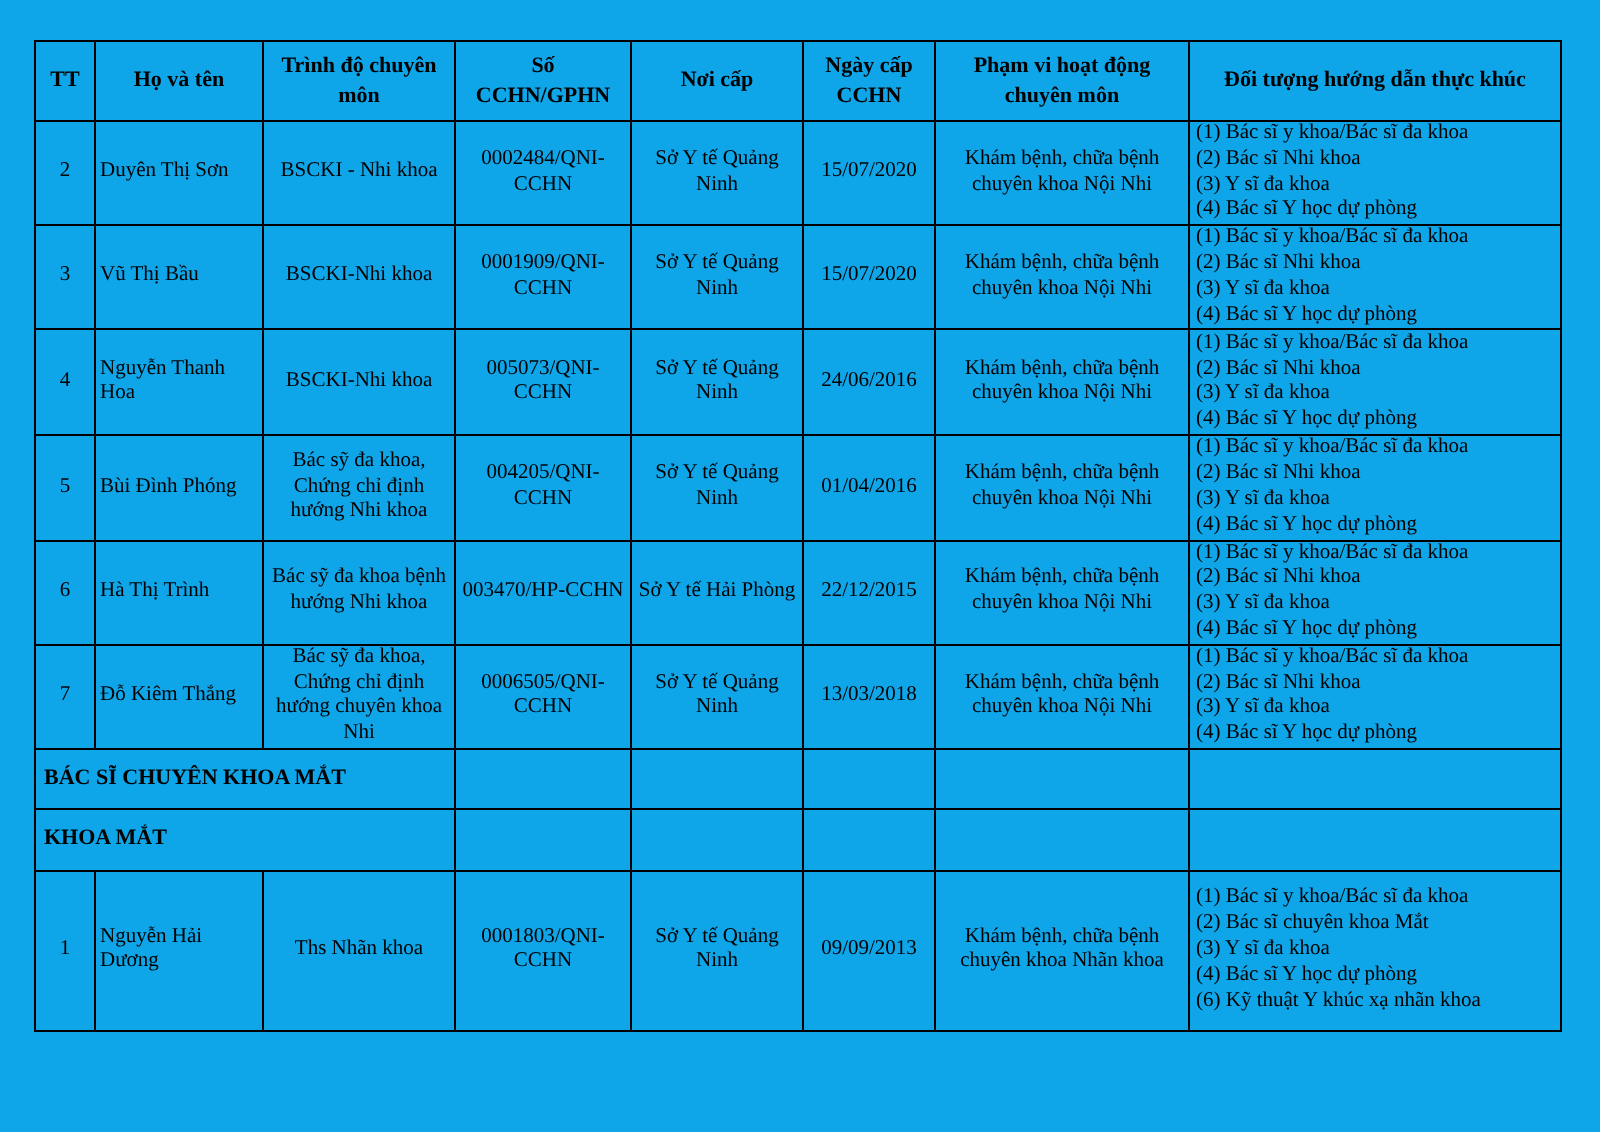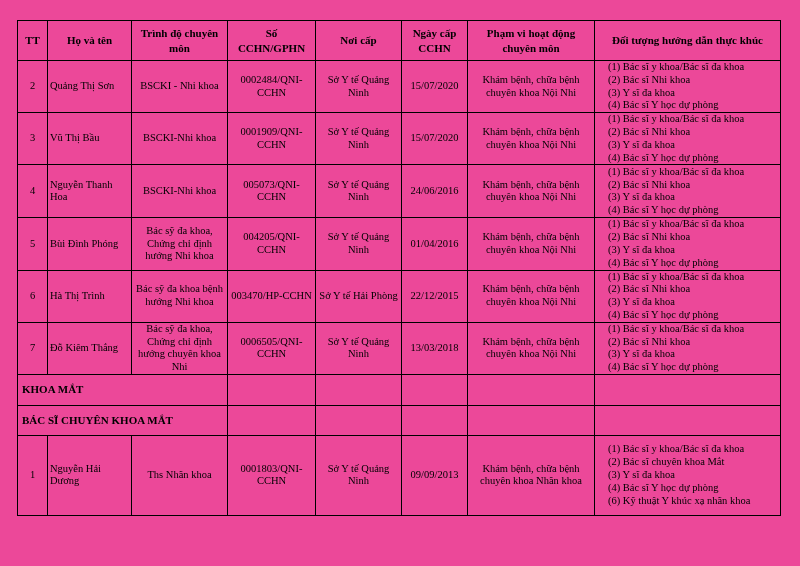--- a/index.html
+++ b/index.html
@@ -8,21 +8,21 @@
     width: 800px;
     height: 566px;
     background: #ffffff;
     font-family: "Liberation Serif", "DejaVu Serif", serif;
     color: #000000;
   }
   .page {
     position: relative;
     width: 800px;
     height: 566px;
-    background: #ec4899;
+    background: #0ea5e9;
     overflow: hidden;
   }
   table.doc-table {
     position: absolute;
     left: 17px;
     top: 20px;
     width: 763px;
     border-collapse: collapse;
     table-layout: fixed;
   }
@@ -44,21 +44,21 @@
     line-height: 1.3;
   }
   td.center { text-align: center; }
   td.left   { text-align: left; }
   td.section-cell {
     font-weight: bold;
     font-size: 11px;
     text-align: left;
     padding-left: 4px;
   }
-  td.trainees { text-align: left; padding-left: 13px; }
+  td.trainees { text-align: left; padding-left: 3px; }
   td.trainees .trainee-line { text-align: left; }
 </style>
 </head>
 <body>
 
 <div class="page">
   <table class="doc-table">
     <colgroup>
       <col style="width:30px">
       <col style="width:84px">
@@ -80,21 +80,21 @@
           <th>Ngày cấp
 CCHN</th>
           <th>Phạm vi hoạt động
 chuyên môn</th>
           <th>Đối tượng hướng dẫn thực khúc</th>
         </tr>
     </thead>
     <tbody id="table-body">
         <tr style="height: 52px;">
           <td class="center">2</td>
-          <td class="left">Quảng Thị Sơn</td>
+          <td class="left">Duyên Thị Sơn</td>
           <td class="center">BSCKI - Nhi khoa</td>
           <td class="center">0002484/QNI-CCHN</td>
           <td class="center">Sở Y tế Quảng Ninh</td>
           <td class="center">15/07/2020</td>
           <td class="center">Khám bệnh, chữa bệnh chuyên khoa Nội Nhi</td>
           <td class="trainees">
             <div class="trainee-line">(1) Bác sĩ y khoa/Bác sĩ đa khoa</div>
             <div class="trainee-line">(2) Bác sĩ Nhi khoa</div>
             <div class="trainee-line">(3) Y sĩ đa khoa</div>
             <div class="trainee-line">(4) Bác sĩ Y học dự phòng</div>
@@ -168,30 +168,30 @@
           <td class="center">Sở Y tế Quảng Ninh</td>
           <td class="center">13/03/2018</td>
           <td class="center">Khám bệnh, chữa bệnh chuyên khoa Nội Nhi</td>
           <td class="trainees">
             <div class="trainee-line">(1) Bác sĩ y khoa/Bác sĩ đa khoa</div>
             <div class="trainee-line">(2) Bác sĩ Nhi khoa</div>
             <div class="trainee-line">(3) Y sĩ đa khoa</div>
             <div class="trainee-line">(4) Bác sĩ Y học dự phòng</div>
           </td>
         </tr>
+        <tr style="height: 30px;">
+          <td class="section-cell" colspan="3">BÁC SĨ CHUYÊN KHOA MẮT</td>
+          <td class="center"></td>
+          <td class="center"></td>
+          <td class="center"></td>
+          <td class="center"></td>
+          <td class="center"></td>
+        </tr>
         <tr style="height: 31px;">
           <td class="section-cell" colspan="3">KHOA MẮT</td>
-          <td class="center"></td>
-          <td class="center"></td>
-          <td class="center"></td>
-          <td class="center"></td>
-          <td class="center"></td>
-        </tr>
-        <tr style="height: 30px;">
-          <td class="section-cell" colspan="3">BÁC SĨ CHUYÊN KHOA MẮT</td>
           <td class="center"></td>
           <td class="center"></td>
           <td class="center"></td>
           <td class="center"></td>
           <td class="center"></td>
         </tr>
         <tr style="height: 80px;">
           <td class="center">1</td>
           <td class="left">Nguyễn Hải Dương</td>
           <td class="center">Ths Nhãn khoa</td>

